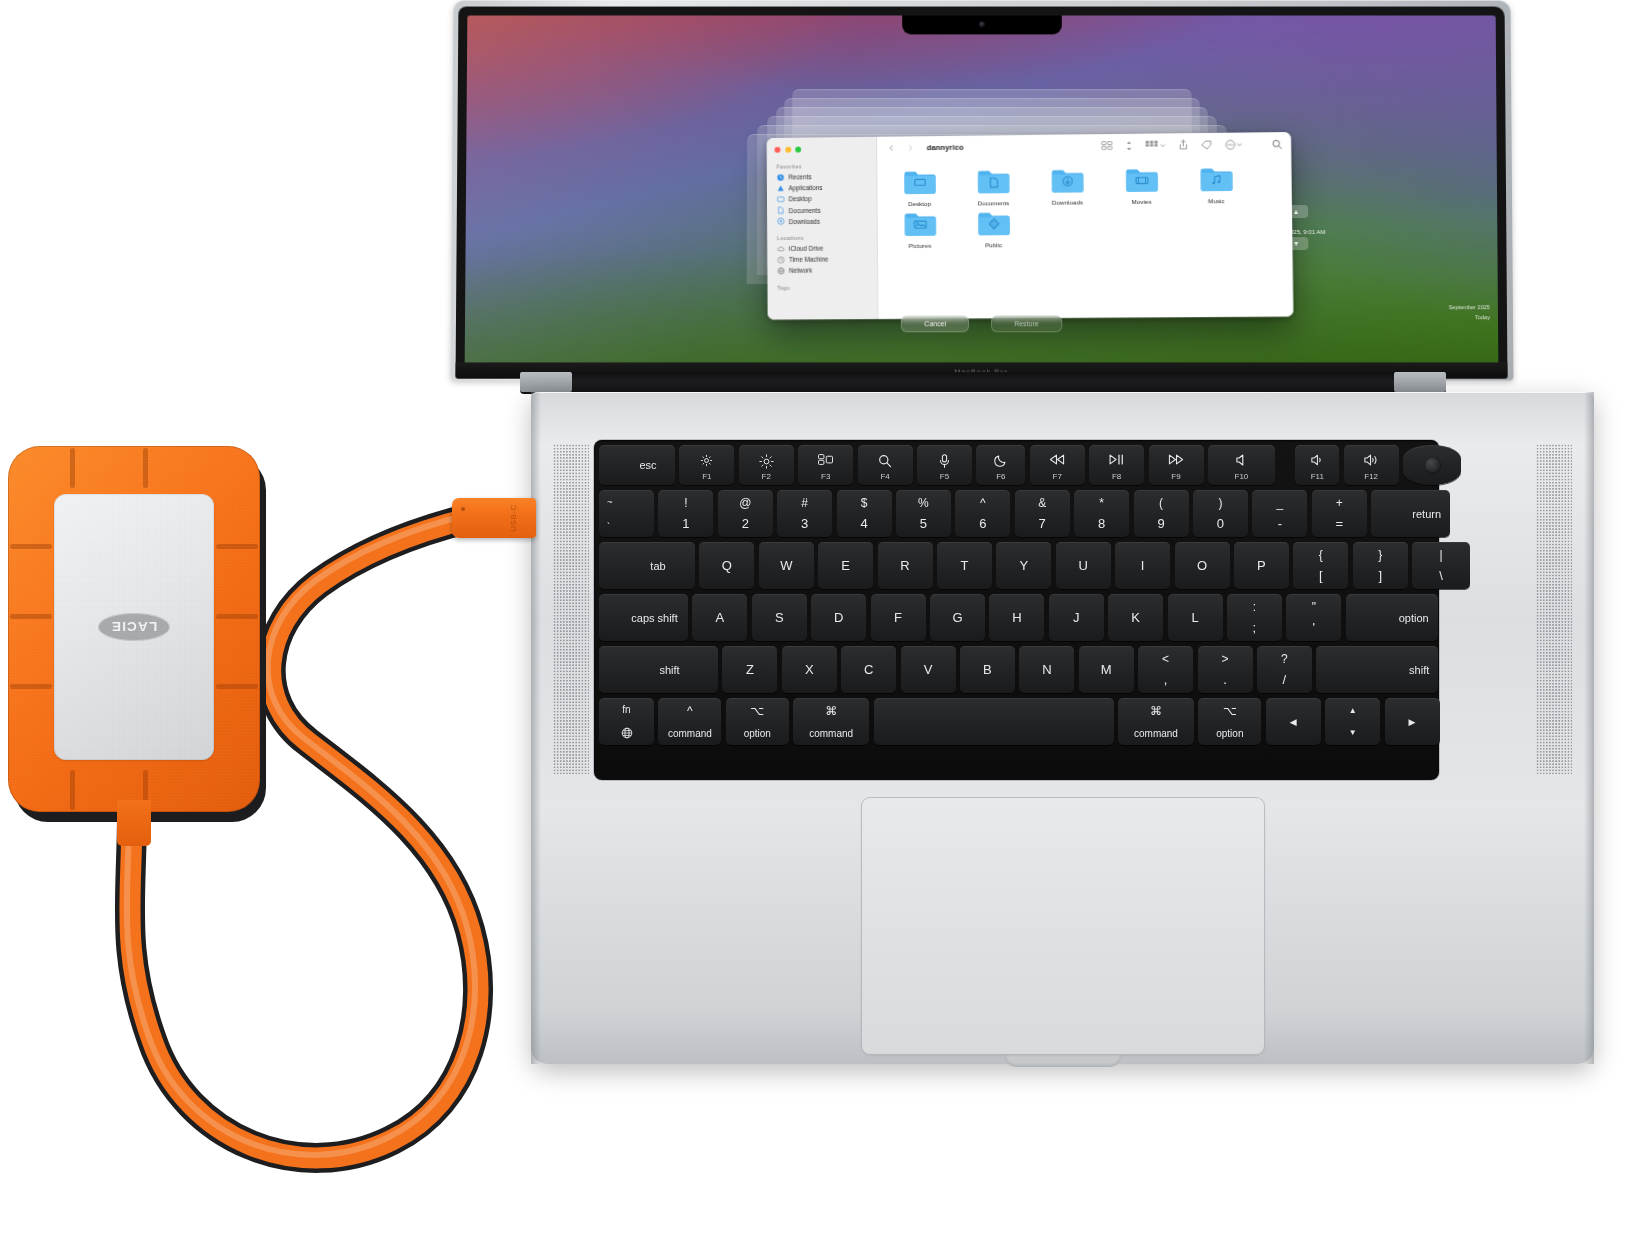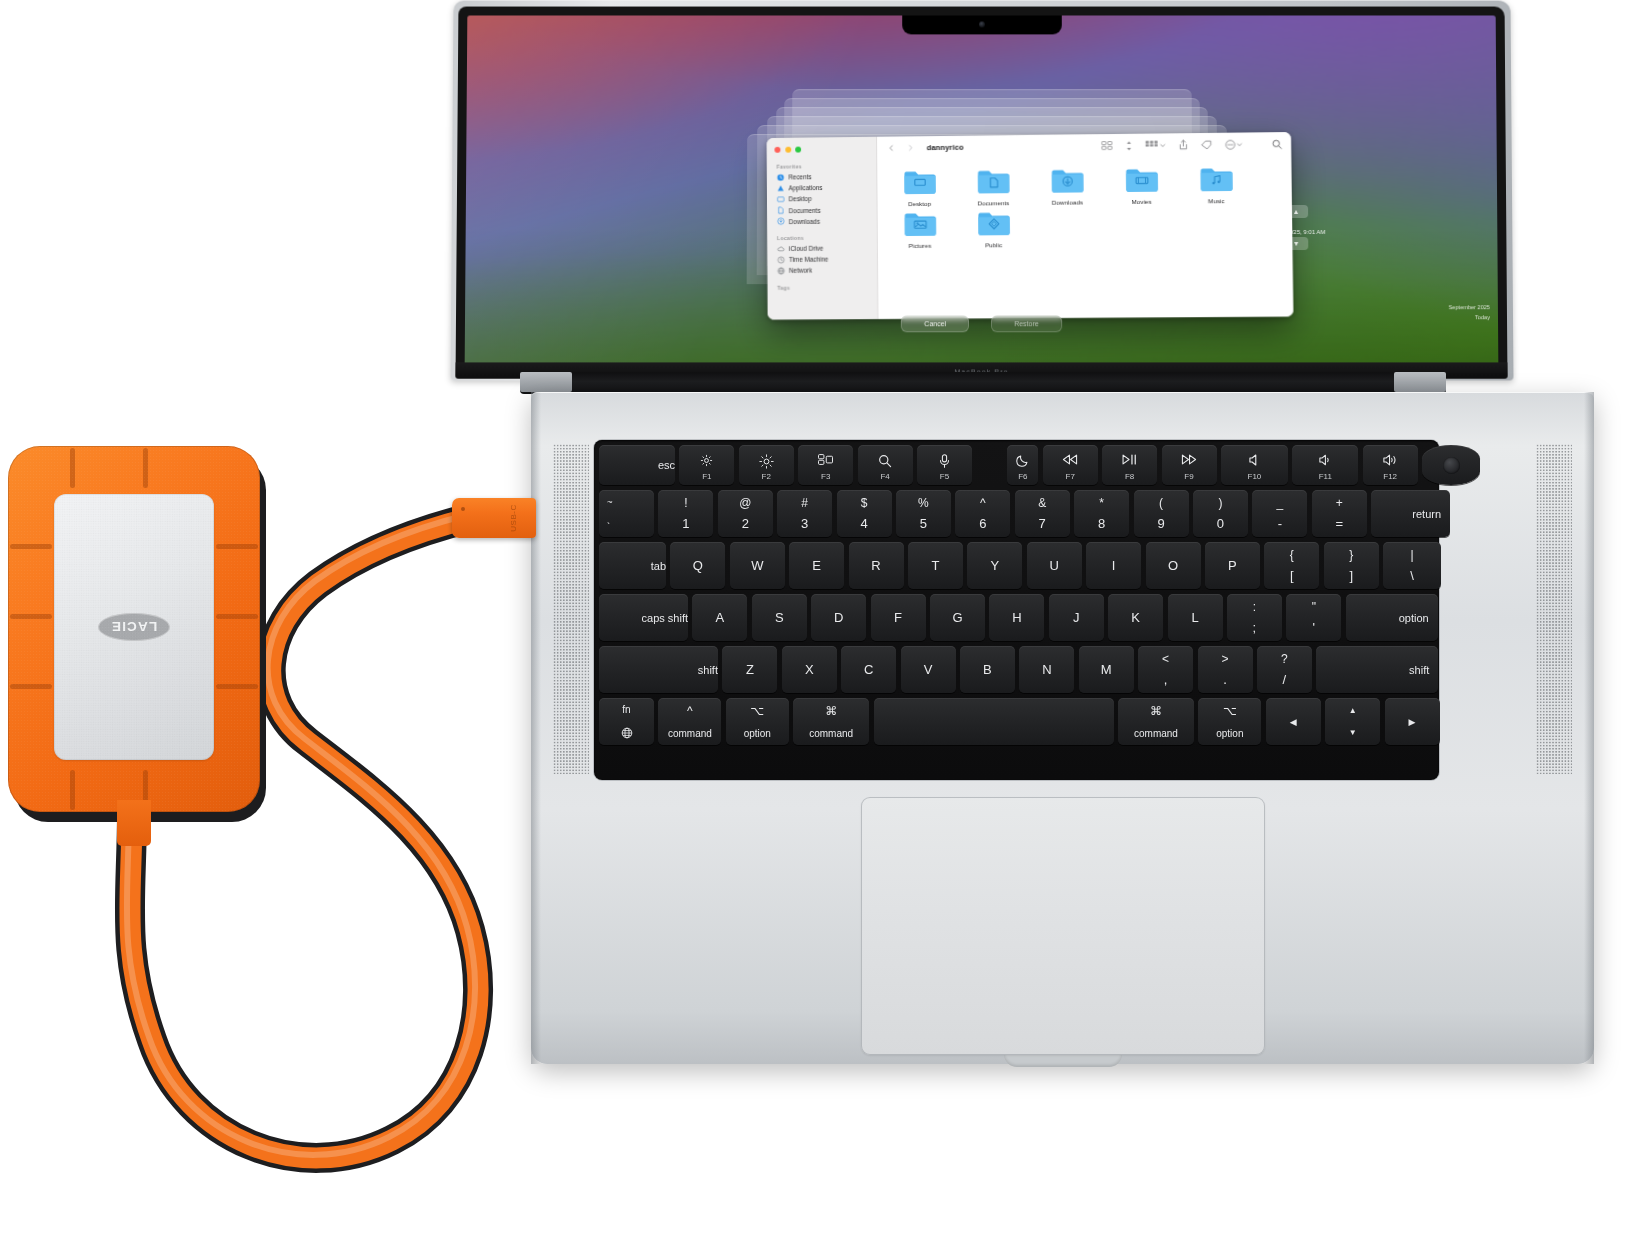--- a/index.html
+++ b/index.html
@@ -239,21 +239,21 @@
     text-align:center; font-size:8px; color:#c9cbce;
   }
   .key .fnicon {
     position:absolute; top:9px; left:0; right:0;
     display:flex; justify-content:center; color:#e9eaec;
   }
   .key .corner-tl { position:absolute; left:8px; top:6px; font-size:9.5px; }
   .key .corner-bl { position:absolute; left:8px; bottom:6px; font-size:9.5px; }
   .key .dual-top { position:absolute; top:6px; left:0; right:0; text-align:center; font-size:12px; }
   .key .dual-bot { position:absolute; bottom:6px; left:0; right:0; text-align:center; font-size:13px; }
-  .key.wide-l { justify-content:flex-end; padding-left:22px; }
+  .key.wide-l { justify-content:center; padding-left:22px; }
   .key.wide-r { justify-content:flex-end; padding-right:9px; }
   .key.power { border-radius:50% / 34%; }
   .key .pw-dot {
     width:17px; height:17px; border-radius:50%;
     background: radial-gradient(circle at 38% 32%, #46484c, #202124 72%);
     box-shadow: inset 0 0 2px rgba(0,0,0,.9);
   }
   .key.modbot { height:47px; }
   .key .mod-sym { position:absolute; top:6px; left:0; right:0; text-align:center; font-size:12px; }
   .key .mod-lbl { position:absolute; bottom:6px; left:0; right:0; text-align:center; font-size:10px; }
@@ -696,21 +696,21 @@
             <div class="key fn" style="width:55px;">
               <span class="fnicon">
                 <svg width="11" height="14" viewBox="0 0 12 16">
                     <rect x="3.6" y="0.8" width="4.8" height="8.2" rx="2.4" fill="none" stroke="#e9eaec" stroke-width="1.2"></rect>
                     <path d="M1.4 7.4a4.6 4.6 0 0 0 9.2 0M6 12v3.2" fill="none" stroke="#e9eaec" stroke-width="1.2" stroke-linecap="round"></path>
                   </svg>
               </span>
               <span class="fnlabel">F5</span>
             </div>
 
-            <div class="key fn" style="width:31px;margin-left:31px;">
+            <div class="key fn" style="width:49px;">
               <span class="fnicon">
                 <svg width="13" height="13" viewBox="0 0 16 16">
                     <path d="M13.4 10.2A6.2 6.2 0 0 1 5.8 2.6a6.3 6.3 0 1 0 7.6 7.6z" fill="none" stroke="#e9eaec" stroke-width="1.3" stroke-linejoin="round"></path>
                   </svg>
               </span>
               <span class="fnlabel">F6</span>
             </div>
 
             <div class="key fn" style="width:55px;">
               <span class="fnicon">
@@ -744,21 +744,21 @@
 
             <div class="key fn" style="width:67px;">
               <span class="fnicon">
                 <svg width="11" height="12" viewBox="0 0 12 13">
                     <path d="M7.4 1 3.4 4.3H1v4.4h2.4L7.4 12z" fill="none" stroke="#e9eaec" stroke-width="1.2" stroke-linejoin="round"></path>
                   </svg>
               </span>
               <span class="fnlabel">F10</span>
             </div>
 
-            <div class="key fn" style="width:66px;">
+            <div class="key fn" style="width:44px;margin-left:16px;">
               <span class="fnicon">
                 <svg width="13" height="12" viewBox="0 0 15 13">
                     <path d="M7.4 1 3.4 4.3H1v4.4h2.4L7.4 12z" fill="none" stroke="#e9eaec" stroke-width="1.2" stroke-linejoin="round"></path>
                     <path d="M10 4.6a3.4 3.4 0 0 1 0 3.8" fill="none" stroke="#e9eaec" stroke-width="1.2" stroke-linecap="round"></path>
                   </svg>
               </span>
               <span class="fnlabel">F11</span>
             </div>
 
             <div class="key fn" style="width:55px;">
@@ -828,21 +828,21 @@
             <div class="key std" style="width:55px;">
               <span class="dual-top">+</span>
               <span class="dual-bot">=</span>
             </div>
             <div class="key std wide-r" style="width:79px;">
               <span style="font-size:11px;">return</span>
             </div>
           </div>
 
           <div class="krow" style="margin-bottom:5px;">
-            <div class="key std wide-l" style="width:67px;">
+            <div class="key std wide-l" style="width:96px;">
               <span style="font-size:11px;">tab</span>
             </div>
             <div class="key std" style="width:55px;">
                 <span class="glyph">Q</span>
               </div>
             <div class="key std" style="width:55px;">
                 <span class="glyph">W</span>
               </div>
             <div class="key std" style="width:55px;">
                 <span class="glyph">E</span>

